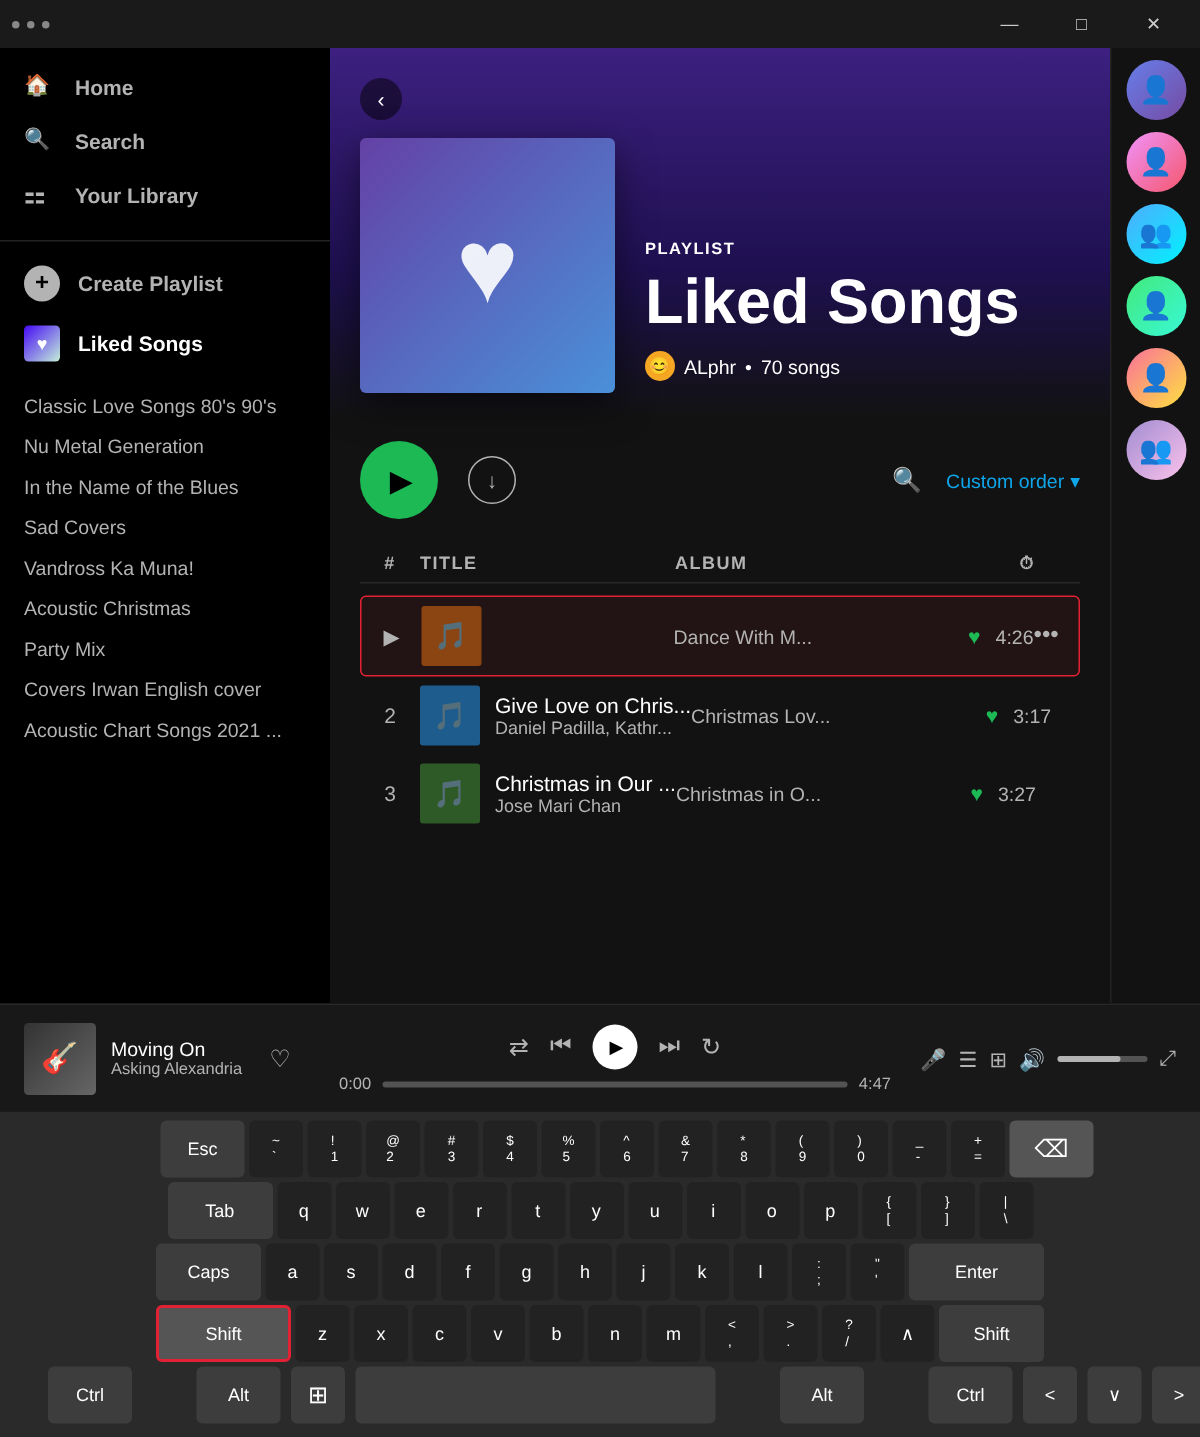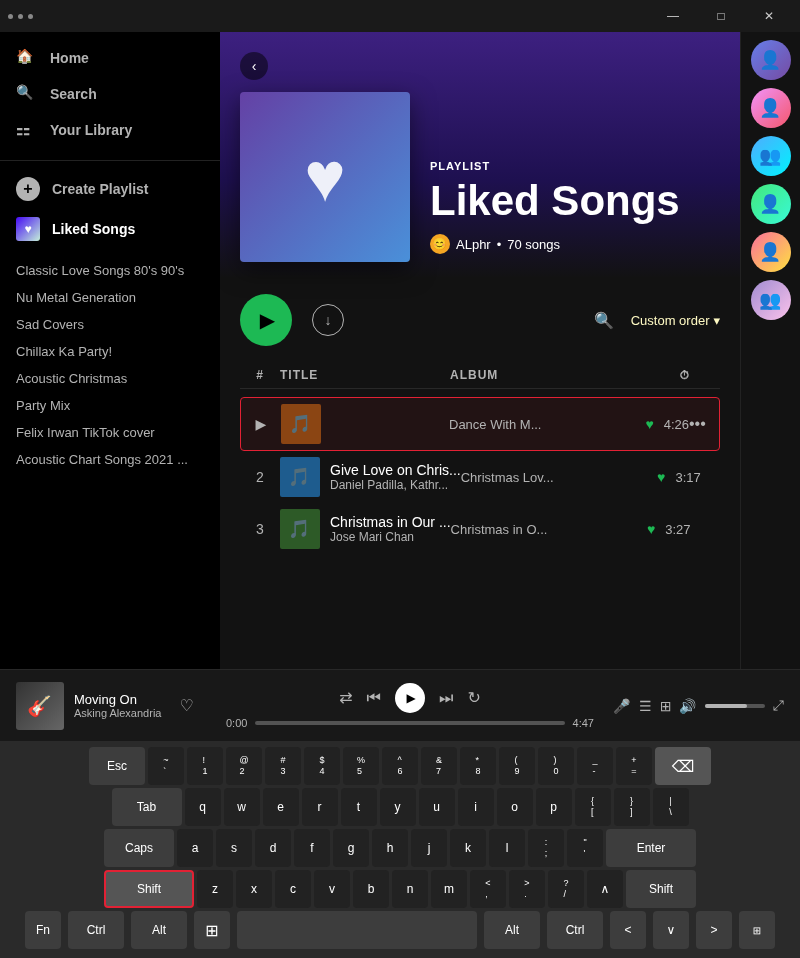--- a/index.html
+++ b/index.html
@@ -246,21 +246,21 @@
       margin-left: auto;
       display: flex;
       align-items: center;
       gap: 16px;
     }
     .search-icon-btn { color: #b3b3b3; cursor: pointer; font-size: 16px; }
     .custom-order-btn {
       display: flex;
       align-items: flex-end;
       gap: 4px;
-      color: #fef9c3;
+      color: #0ea5e9;
       font-size: 13px;
       cursor: pointer;
       background: transparent;
       border: none;
     }
 
     
     .track-list {
       flex: 1;
       overflow-y: auto;
@@ -425,21 +425,21 @@
       height: 38px;
       min-width: 36px;
       display: flex;
       align-items: center;
       justify-content: center;
       cursor: pointer;
       flex: 0 0 auto;
       padding: 0 4px;
       user-select: none;
     }
-    .kb-key.wide { min-width: 56px; }
+    .kb-key.wide { min-width: 56px; margin-left: 36px; }
     .kb-key.wider { min-width: 70px; }
     .kb-key.widest { min-width: 90px; text-align: right; }
     .kb-key.space { min-width: 240px; }
     .kb-key.shift-highlight {
       background: #555;
       border: 2px solid #e22134;
     }
     .kb-key.symbol { font-size: 10px; line-height: 1.2; }
     .kb-key.backspace-key { min-width: 56px; background: #555; }
     .kb-key.dark-key { background: #222; }
@@ -488,25 +488,26 @@
         <div class="liked-songs-icon">
           <span style="color:#fff;font-size:12px;">♥</span>
         </div>
         <span>Liked Songs</span>
       </div>
     </div>
 
     <div class="playlist-list">
       <div class="playlist-item">Classic Love Songs 80's 90's</div>
       <div class="playlist-item">Nu Metal Generation</div>
+      <div class="playlist-item">In the Name of the Blues</div>
       <div class="playlist-item">Sad Covers</div>
-      <div class="playlist-item">Chillax Ka Party!</div>
+      <div class="playlist-item">Vandross Ka Muna!</div>
       <div class="playlist-item">Acoustic Christmas</div>
       <div class="playlist-item">Party Mix</div>
-      <div class="playlist-item">Felix Irwan TikTok cover</div>
+      <div class="playlist-item">Covers Irwan English cover</div>
       <div class="playlist-item">Acoustic Chart Songs 2021 ...</div>
     </div>
   </div>
 
   <div class="content-area">
 
     <div class="playlist-header">
       <div class="back-button">‹</div>
       <div class="playlist-info">
         <div class="playlist-cover">

